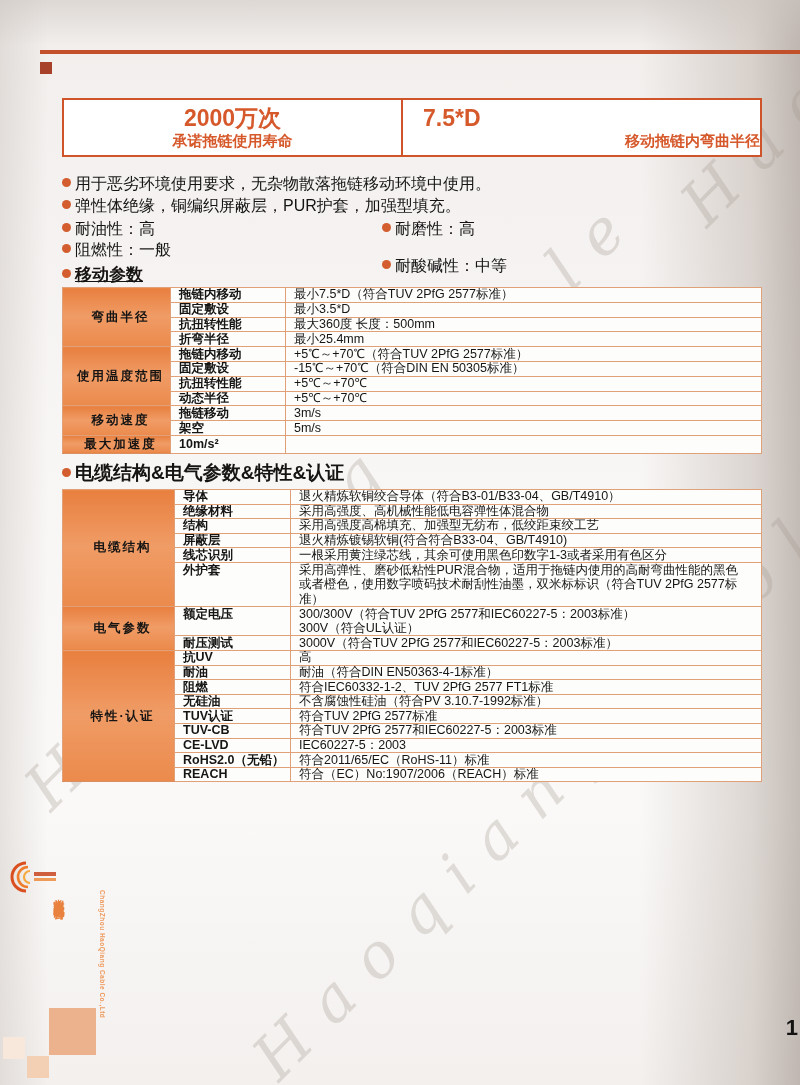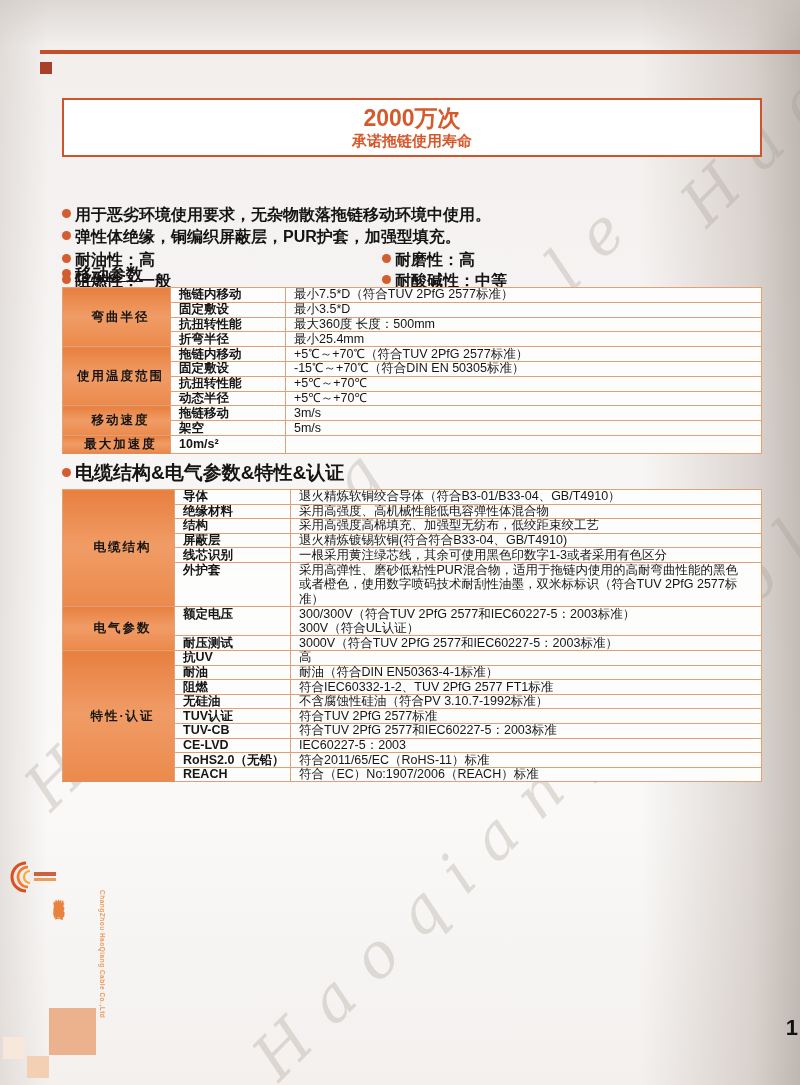--- a/index.html
+++ b/index.html
@@ -27,21 +27,21 @@
   .banner{position:absolute;left:62px;top:98px;width:700px;height:59px;background:#fff;
     border:2px solid #cf5429;box-sizing:border-box;display:flex;color:#d6592c;}
   .banner .cell{flex:1;border-right:2px solid #cf5429;display:flex;flex-direction:column;justify-content:center;}
   .banner .cell:last-child{border-right:none;}
   .c-center{align-items:center;text-align:center;}
   .c-left{padding-left:20px;}
   .big{font-size:23px;font-weight:bold;line-height:26px;}
   .small{font-size:15px;font-weight:bold;line-height:20px;text-align:right;}
   .c3line{font-size:19px;font-weight:bold;line-height:24px;}
   
-  .feat{position:absolute;left:62px;font-size:16px;font-weight:bold;color:#141414;white-space:nowrap;margin-top:31px;}
+  .feat{position:absolute;left:62px;font-size:16px;font-weight:normal;color:#141414;white-space:nowrap;}
   .dot{display:inline-block;width:9px;height:9px;border-radius:50%;background:#d35d2e;margin-right:4px;vertical-align:2px;}
   .sec-h{position:absolute;left:62px;font-weight:bold;color:#161412;}
   
   table.spec{position:absolute;left:62px;border-collapse:collapse;table-layout:fixed;width:700px;
     background:#fdfdfc;border:1px solid #d98f60;}
   table.spec td{border:1px solid #e0a078;padding:0 0 0 8px;color:#161514;font-size:12.5px;overflow:hidden;}
   td.hdr{background:linear-gradient(180deg,#e87f3f 0%,#f09c66 48%,#eb8a4c 100%);
     color:#fff;text-align:center;font-size:14.5px;font-weight:bold;letter-spacing:2px;
     border-bottom:3px solid #fbfaf8;padding:0;}
   td.hdr.last{border-bottom:1px solid #d98f60;}
@@ -75,28 +75,32 @@
   <div class="top-rule"></div>
   <div class="title-row">
     <span class="title-sq"></span>
   </div>
 
   <div class="banner">
     <div class="cell c-center">
       <div class="big">2000万次</div>
       <div class="small">承诺拖链使用寿命</div>
     </div>
+    <div class="cell c-left">
+      <div class="big">7.5*D</div>
+      <div class="small">移动拖链内弯曲半径</div>
+    </div>
   </div>
 
   <div class="feat" style="top:174px;"><span class="dot"></span><span>用于恶劣环境使用要求，无杂物散落拖链移动环境中使用。</span></div>
   <div class="feat" style="top:196px;"><span class="dot"></span><span>弹性体绝缘，铜编织屏蔽层，PUR护套，加强型填充。</span></div>
   <div class="feat" style="top:219px;"><span class="dot"></span><span>耐油性：高</span></div>
   <div class="feat" style="top:219px;left:382px;"><span class="dot"></span><span>耐磨性：高</span></div>
   <div class="feat" style="top:240px;"><span class="dot"></span><span>阻燃性：一般</span></div>
-  <div class="feat" style="top:240px;left:382px;"><span class="dot"></span><span>耐酸碱性：中等</span></div>
+  <div class="feat" style="top:256px;left:382px;"><span class="dot"></span><span>耐酸碱性：中等</span></div>
 
   <div class="sec-h" style="top:263px;font-size:17px;text-decoration:underline;"><span class="dot"></span><span>移动参数</span></div>
 
   <table class="spec" id="t1" style="top:287px;">
     <colgroup>
         <col style="width:108px">
         <col style="width:115px">
         <col>
       </colgroup>
     <tbody>

